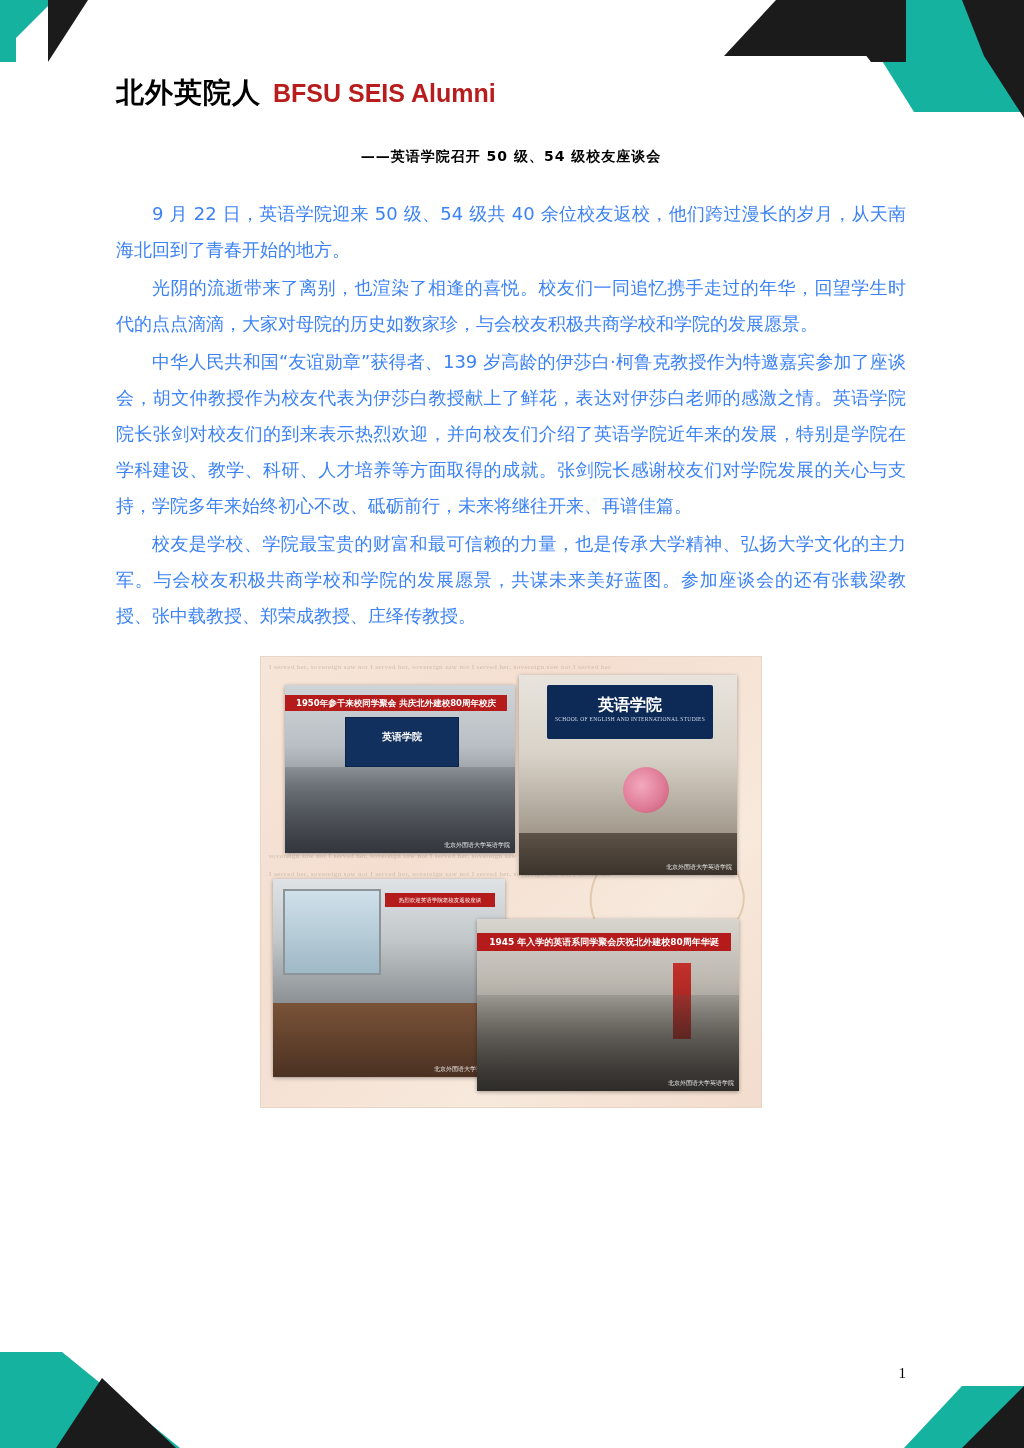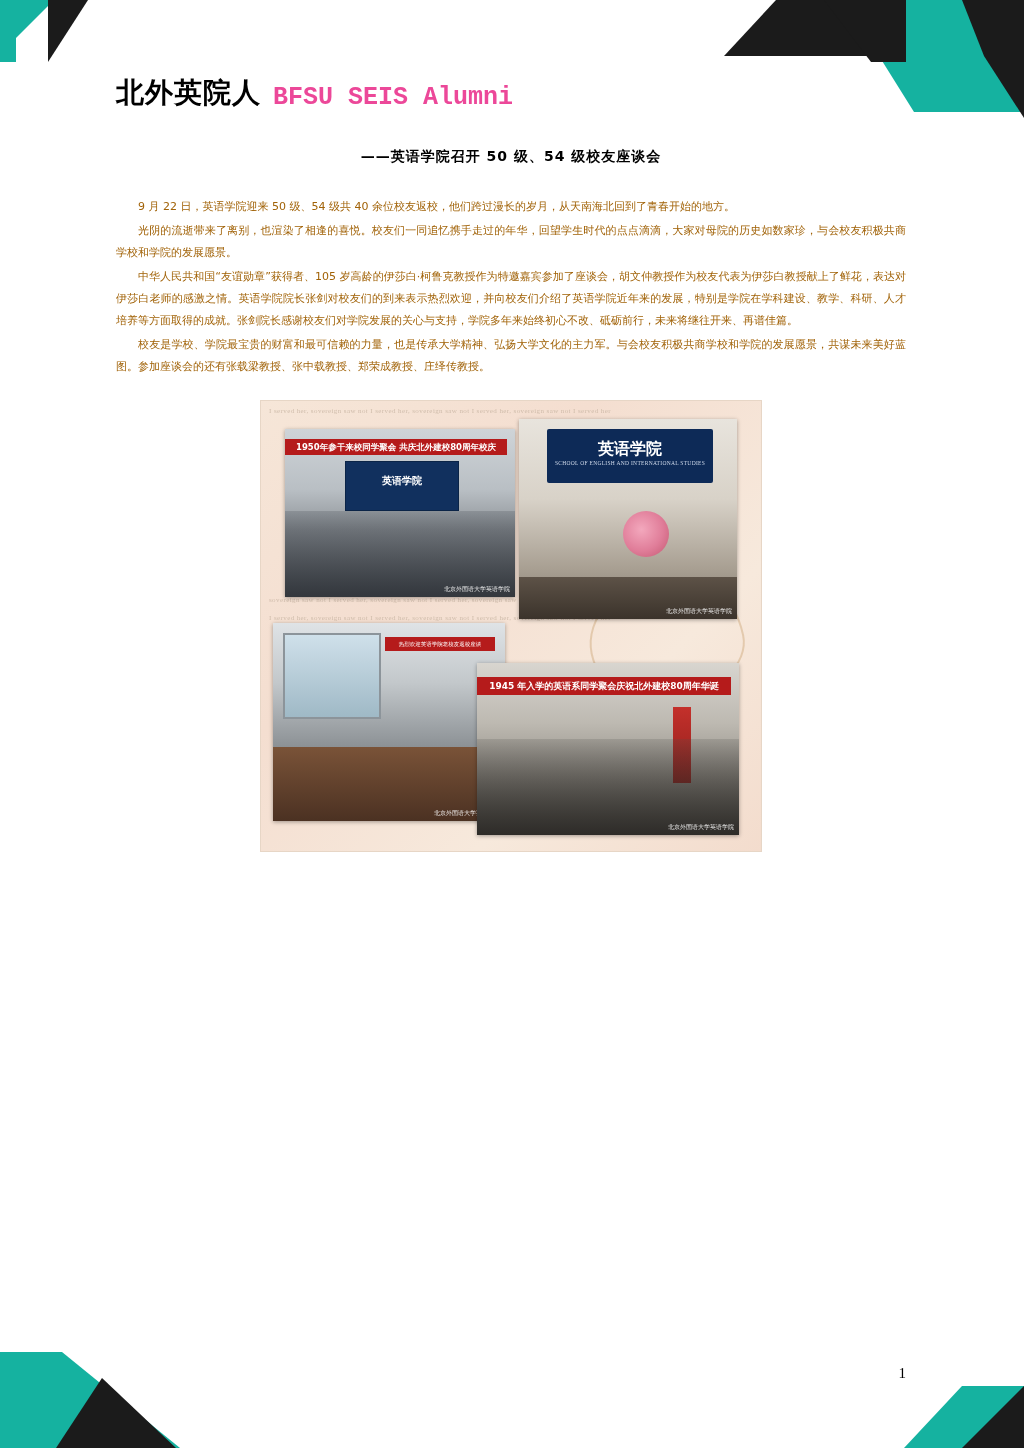--- a/index.html
+++ b/index.html
@@ -102,37 +102,37 @@
   
   .content {
     position: absolute;
     top: 60px;
     left: 116px;
     width: 790px;
   }
 
   .masthead {
     display: flex;
-    align-items: flex-end;
+    align-items: center;
     gap: 12px;
     margin-top: 14px;
     margin-bottom: 18px;
   }
   .masthead .cn {
     font-family: "DejaVu Sans", sans-serif;
     font-weight: bold;
     font-size: 28px;
     letter-spacing: 1px;
     color: #000;
   }
   .masthead .en {
-    font-family: Liberation Mono, monospace;
+    font-family: Liberation Sans, sans-serif;
     font-weight: bold;
     font-size: 25px;
-    color: #ec4899;
+    color: #b91c1c;
   }
 
   .headline {
     text-align: center;
     font-family: "DejaVu Sans", sans-serif;
     font-weight: bold;
     font-size: 20px;
     color: #000;
     margin: 22px 0 0 0;
     letter-spacing: 1px;
@@ -142,23 +142,23 @@
     font-family: "DejaVu Sans", sans-serif;
     font-weight: bold;
     font-size: 14px;
     color: #000;
     margin: 36px 0 30px 0;
     letter-spacing: 1px;
   }
 
   p.body {
     font-family: "DejaVu Sans", sans-serif;
-    font-size: 11px;
+    font-size: 18px;
     line-height: 2.0;
-    color: #a16207;
+    color: #3b82f6;
     margin: 0 0 2px 0;
     text-align: justify;
     text-indent: 2em;
   }
 
   
   .collage {
     position: relative;
     margin: 22px auto 4px auto;
     width: 500px;
@@ -327,21 +327,21 @@
 
     <div class="masthead">
       <span class="cn">北外英院人</span>
       <span class="en">BFSU SEIS Alumni</span>
     </div>
 
     <h2 class="subheadline">——英语学院召开 50 级、54 级校友座谈会</h2>
 
     <p class="body">9 月 22 日，英语学院迎来 50 级、54 级共 40 余位校友返校，他们跨过漫长的岁月，从天南海北回到了青春开始的地方。</p>
     <p class="body">光阴的流逝带来了离别，也渲染了相逢的喜悦。校友们一同追忆携手走过的年华，回望学生时代的点点滴滴，大家对母院的历史如数家珍，与会校友积极共商学校和学院的发展愿景。</p>
-    <p class="body">中华人民共和国“友谊勋章”获得者、105 岁高龄的伊莎白·柯鲁克教授作为特邀嘉宾参加了座谈会，胡文仲教授作为校友代表为伊莎白教授献上了鲜花，表达对伊莎白老师的感激之情。英语学院院长张剑对校友们的到来表示热烈欢迎，并向校友们介绍了英语学院近年来的发展，特别是学院在学科建设、教学、科研、人才培养等方面取得的成就。张剑院长感谢校友们对学院发展的关心与支持，学院多年来始终初心不改、砥砺前行，未来将继往开来、再谱佳篇。</p>
+    <p class="body">中华人民共和国“友谊勋章”获得者、139 岁高龄的伊莎白·柯鲁克教授作为特邀嘉宾参加了座谈会，胡文仲教授作为校友代表为伊莎白教授献上了鲜花，表达对伊莎白老师的感激之情。英语学院院长张剑对校友们的到来表示热烈欢迎，并向校友们介绍了英语学院近年来的发展，特别是学院在学科建设、教学、科研、人才培养等方面取得的成就。张剑院长感谢校友们对学院发展的关心与支持，学院多年来始终初心不改、砥砺前行，未来将继往开来、再谱佳篇。</p>
     <p class="body">校友是学校、学院最宝贵的财富和最可信赖的力量，也是传承大学精神、弘扬大学文化的主力军。与会校友积极共商学校和学院的发展愿景，共谋未来美好蓝图。参加座谈会的还有张载梁教授、张中载教授、郑荣成教授、庄绎传教授。</p>
 
     <div class="collage">
       <div class="watermark-text wm-top">I served her, sovereign saw not I served her, sovereign saw not I served her, sovereign saw not I served her</div>
       <div class="watermark-text wm-mid">sovereign saw not I served her, sovereign saw not I served her, sovereign saw not</div>
       <div class="watermark-text wm-mid2">I served her, sovereign saw not I served her, sovereign saw not I served her, sovereign saw not I served her</div>
       <div class="swirl"></div>
 
       <div class="photo" id="photo1">
         <div class="banner">1950年参干来校同学聚会 共庆北外建校80周年校庆</div>

